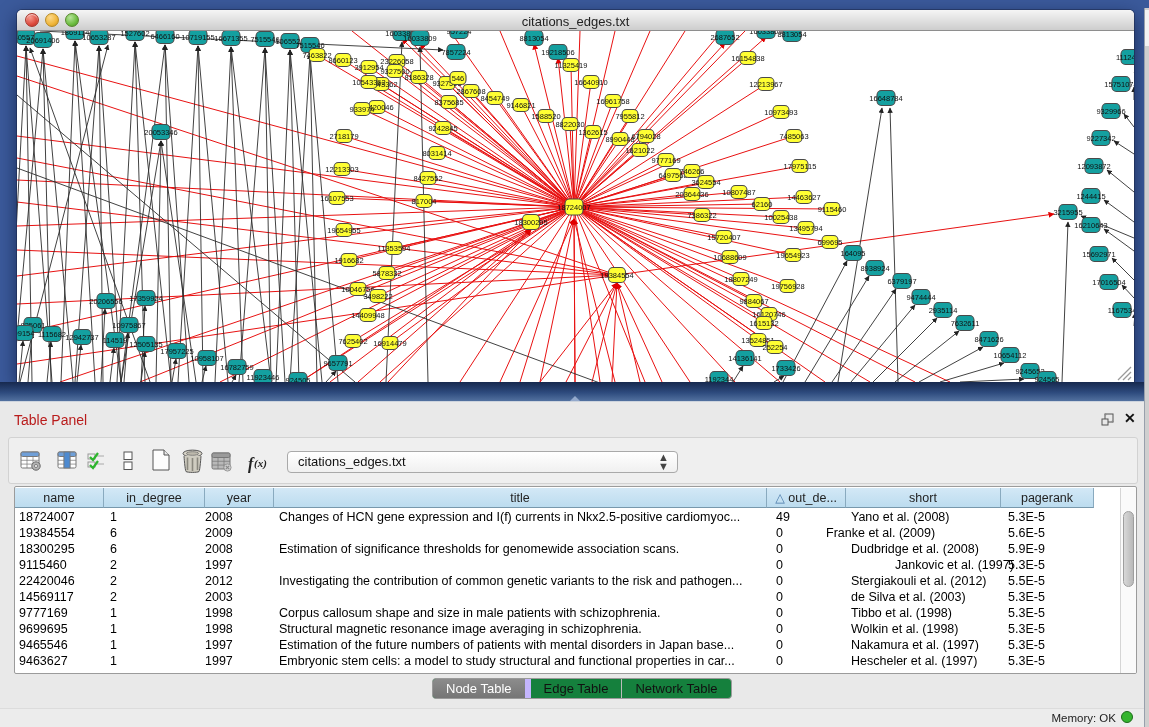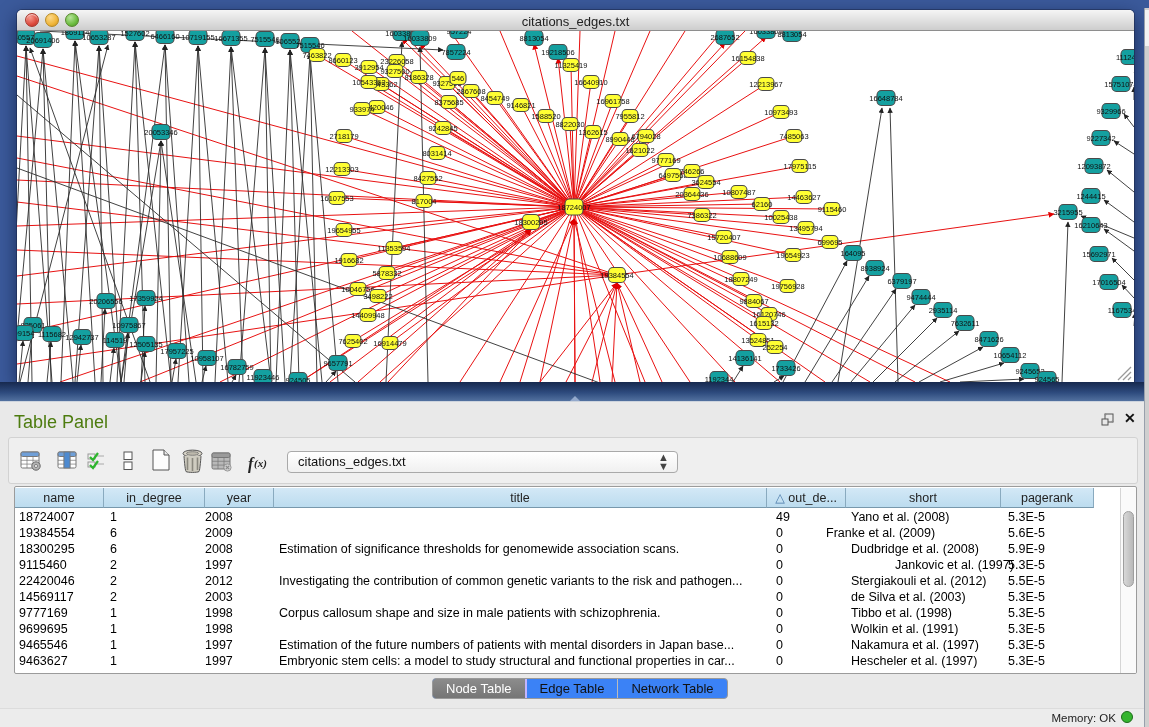--- a/index.html
+++ b/index.html
@@ -5,36 +5,36 @@
 #desk{position:absolute;left:0;top:0;width:1149px;height:727px;background:#3b5a9b}
 #rstrip{position:absolute;left:1144px;top:8px;width:5px;height:719px;background:#cfcfcf;border-left:1px solid #98a0ac;z-index:12}
 #rstriptop{position:absolute;left:1145px;top:10px;width:4px;height:36px;background:#f4f4f4;z-index:13}
 #win{position:absolute;left:17px;top:10px;width:1117px;height:372px;border-radius:5px 5px 0 0;background:#fff;box-shadow:0 0 0 1px rgba(25,35,70,.5),0 6px 18px rgba(5,15,45,.65)}
 #tbar{position:absolute;left:0;top:0;width:100%;height:21px;border-radius:5px 5px 0 0;background:linear-gradient(#f5f5f5,#cdcdcd);border-bottom:1px solid #8e8e8e}
 #tbar .ti{position:absolute;top:3px;width:14px;height:14px;border-radius:50%}
 #ttl{position:absolute;top:4px;width:100%;text-align:center;font-size:13px;color:#222}
 #canvas{position:absolute;left:0;top:21px;width:1117px;height:351px;background:#fff;overflow:hidden}
 #shadow{position:absolute;left:0;top:382px;width:1149px;height:19px;background:linear-gradient(#17294e 0%,#2d4a7d 55%,#52719f 100%);z-index:5}
 #panel{position:absolute;left:0;top:401px;width:1149px;height:326px;background:#e9e9e9;border-top:1px solid #cdd4de}
-#ptitle{position:absolute;left:14px;top:10px;font-size:18px;color:#4d7c0f}
+#ptitle{position:absolute;left:14px;top:10px;font-size:14px;color:#b91c1c}
 #pfloat{position:absolute;left:1101px;top:11px;width:13px;height:13px}
 #px{position:absolute;left:1124px;top:8px;font-size:14px;font-weight:bold;color:#111}
 #toolwell{position:absolute;left:8px;top:35px;width:1130px;height:47px;background:#efefef;border:1px solid #d2d2d2;border-radius:3px}
 #combo{position:absolute;left:287px;top:49px;width:391px;height:22px;background:linear-gradient(#fff,#f0f0f0);border:1px solid #a9a9a9;border-radius:4px;font-size:13px;color:#111;line-height:20px;padding-left:10px}
 #combo .arr{position:absolute;right:8px;top:1px;font-size:11px;color:#444;line-height:9px}
 #tview{position:absolute;left:14px;top:84px;width:1123px;height:188px;background:#fff;border:1px solid #9b9b9b;border-radius:2px;overflow:hidden}
 .hc{position:absolute;top:1px;height:20px;background:linear-gradient(#d3e8f6,#bcdcef);border-right:1px solid #89aabf;border-bottom:1px solid #7898ac;font-size:12.5px;color:#222;text-align:center;line-height:20px}
 .trow{position:absolute;left:0;width:1105px;height:16px;font-size:12.5px;color:#000;white-space:nowrap}
 .trow span{position:absolute;top:0;line-height:16px}
 #vsb{position:absolute;left:1105px;top:1px;width:16px;height:186px;background:#fafafa;border-left:1px solid #d5d5d5}
 #vsbth{position:absolute;left:1.5px;top:23px;width:11px;height:76px;background:linear-gradient(90deg,#d8d8d8,#b9b9b9);border:1px solid #9e9e9e;border-radius:6px}
-#tabs{position:absolute;left:432px;top:276px;height:21px;border:1px solid #9a9a9a;border-radius:4px;background:#3b82f6;overflow:hidden}
+#tabs{position:absolute;left:432px;top:276px;height:21px;border:1px solid #9a9a9a;border-radius:4px;background:#15803d;overflow:hidden}
 .tab{float:left;height:21px;line-height:20px;font-size:13px;padding:0 13px;color:#111}
 .tab.sel{background:linear-gradient(#8c8c8c,#737373);color:#fff}
-.tab.mid{border-left:2px solid #c4b5fd;border-right:1px solid #bbb}
+.tab.mid{border-left:6px solid #c4b5fd;border-right:1px solid #bbb}
 #membar{position:absolute;left:0px;top:306px;width:1144px;height:20px;background:#ececec;border-top:1px solid #dcdcdc}
 #memtxt{position:absolute;right:33px;top:310px;font-size:11.5px;color:#222}
 #memdot{position:absolute;left:1121px;top:309px;width:12px;height:12px;border-radius:50%;background:#35b52e;border:1px solid #1d6b1a}
 </style></head><body>
 <div id="desk"></div>
 <div id="shadow"></div>
 <div id="rstrip"></div>
 <div id="rstriptop"></div>
 <div style="position:absolute;left:570px;top:396px;width:0;height:0;border-left:5px solid transparent;border-right:5px solid transparent;border-bottom:5px solid #93a9cc;z-index:6"></div>
 <div id="win">
@@ -613,20 +613,21 @@
   <div class="hc" style="left:89px;width:101px">in_degree</div>
   <div class="hc" style="left:190px;width:69px">year</div>
   <div class="hc" style="left:259px;width:493px">title</div>
   <div class="hc" style="left:752px;width:79px"><span style="color:#4878a8">△</span> out_de...</div>
   <div class="hc" style="left:831px;width:155px">short</div>
   <div class="hc" style="left:986px;width:93px">pagerank</div>
 <div class="trow" style="top:22px">
         <span style="left:4px">18724007</span>
         <span style="left:95px">1</span>
         <span style="left:190px">2008</span>
+        <span style="left:264px">Changes of HCN gene expression and I(f) currents in Nkx2.5-positive cardiomyoc...</span>
         <span style="left:761px">49</span>
         <span style="left:836px">Yano et al. (2008)</span>
         <span style="left:993px">5.3E-5</span>
       </div>
 <div class="trow" style="top:38px">
         <span style="left:4px">19384554</span>
         <span style="left:95px">6</span>
         <span style="left:190px">2009</span>
         <span style="left:761px">0</span>
         <span style="left:811px">Franke et al. (2009)</span>
@@ -672,22 +673,23 @@
         <span style="left:190px">1998</span>
         <span style="left:264px">Corpus callosum shape and size in male patients with schizophrenia.</span>
         <span style="left:761px">0</span>
         <span style="left:836px">Tibbo et al. (1998)</span>
         <span style="left:993px">5.3E-5</span>
       </div>
 <div class="trow" style="top:134px">
         <span style="left:4px">9699695</span>
         <span style="left:95px">1</span>
         <span style="left:190px">1998</span>
-        <span style="left:761px">0</span>
-        <span style="left:836px">Wolkin et al. (1991)</span>
+        <span style="left:264px">Structural magnetic resonance image averaging in schizophrenia.</span>
+        <span style="left:761px">0</span>
+        <span style="left:836px">Wolkin et al. (1998)</span>
         <span style="left:993px">5.3E-5</span>
       </div>
 <div class="trow" style="top:150px">
         <span style="left:4px">9465546</span>
         <span style="left:95px">1</span>
         <span style="left:190px">1997</span>
         <span style="left:264px">Estimation of the future numbers of patients with mental disorders in Japan base...</span>
         <span style="left:761px">0</span>
         <span style="left:836px">Nakamura et al. (1997)</span>
         <span style="left:993px">5.3E-5</span>

